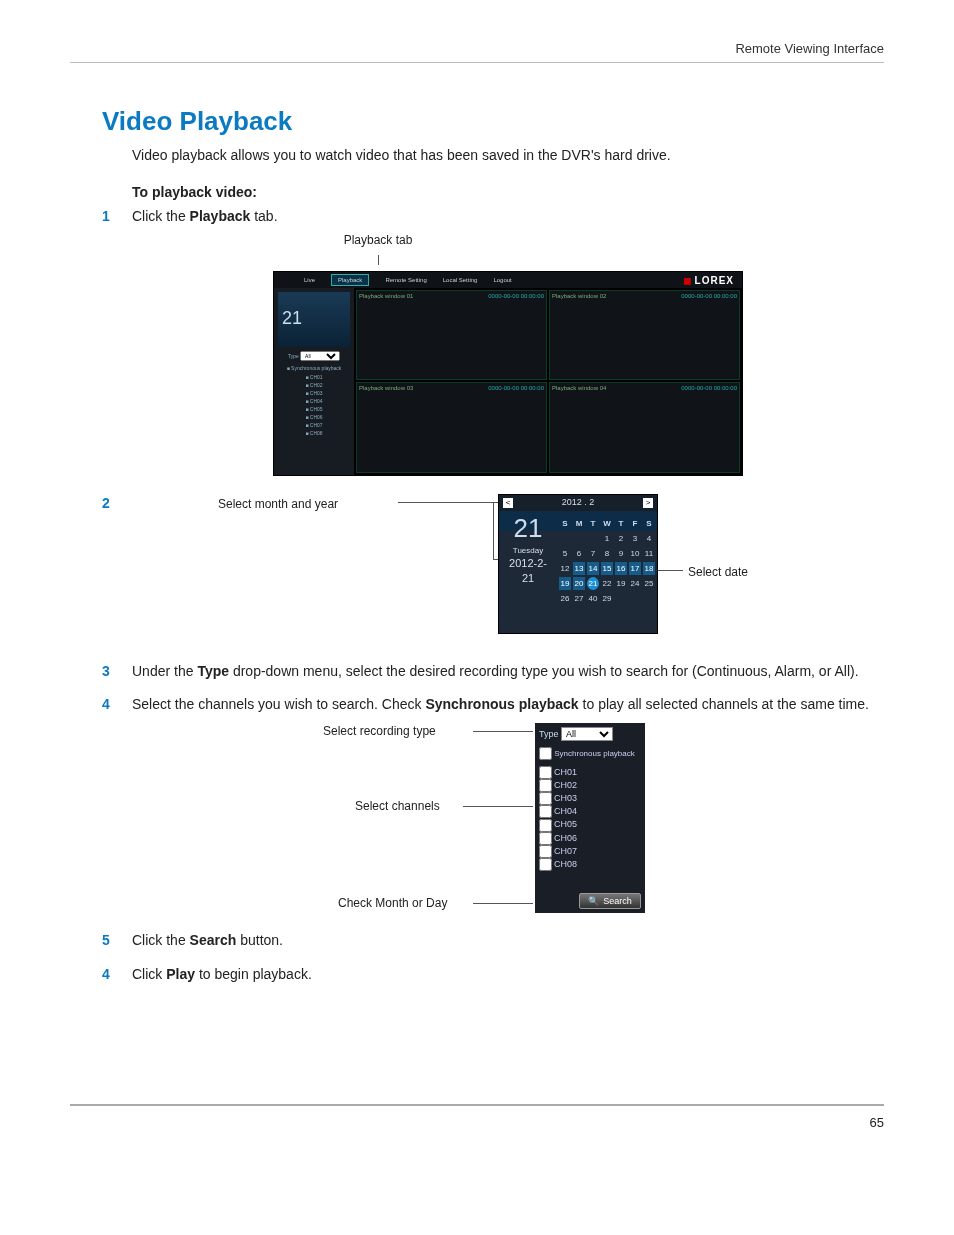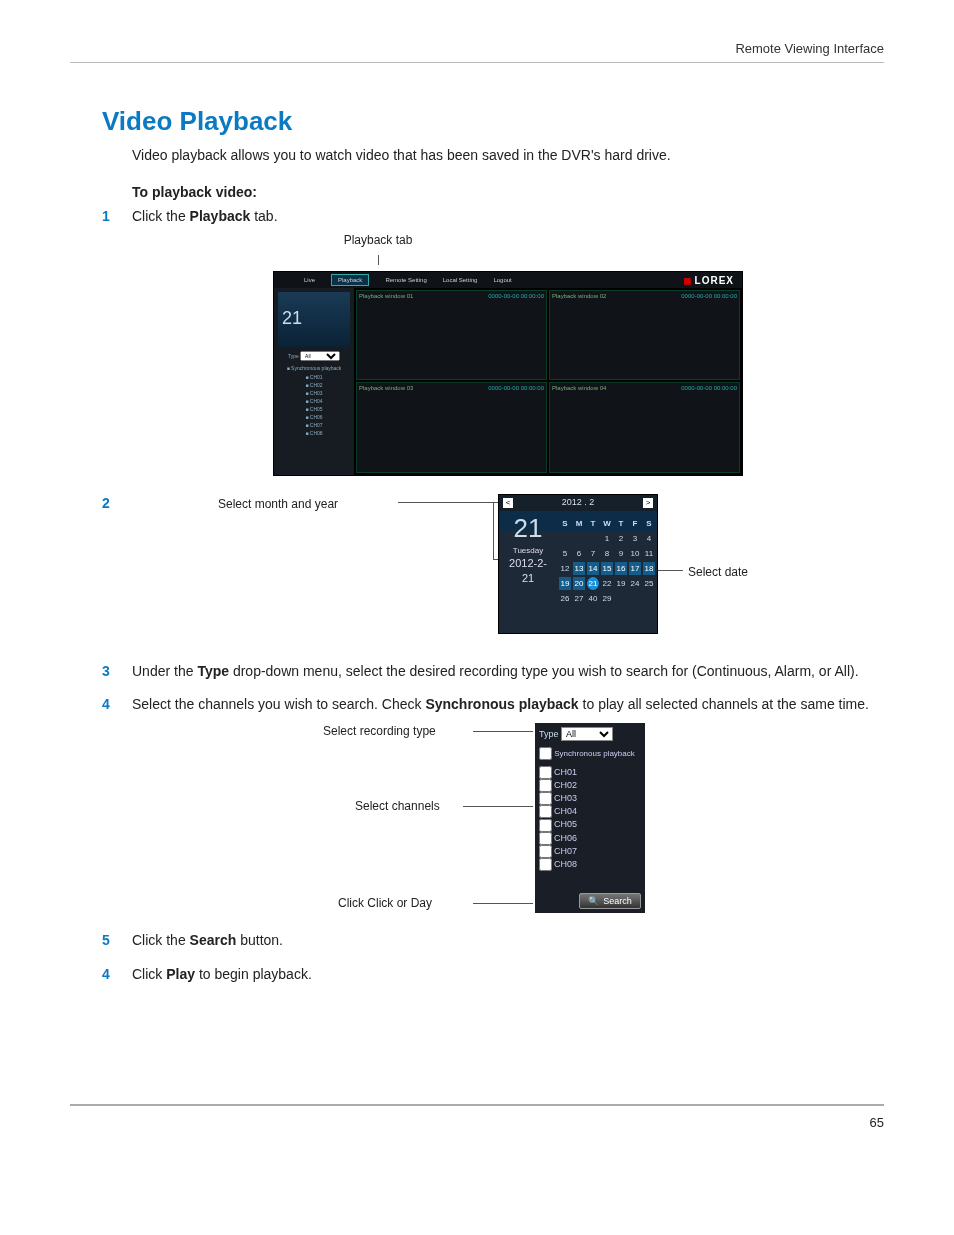--- a/index.html
+++ b/index.html
@@ -351,21 +351,21 @@
 
   <li>
     <span class="num">4</span>
     <span>Select the channels you wish to search. Check </span><b>Synchronous playback</b><span> to play all selected channels at the same time.</span>
 
     <div class="type-fig">
       <div class="tf-label" style="left:60px;top:0;">Select recording type</div>
       <div class="tf-line" style="left:210px;top:8px;width:60px;"></div>
       <div class="tf-label" style="left:92px;top:75px;">Select channels</div>
       <div class="tf-line" style="left:200px;top:83px;width:70px;"></div>
-      <div class="tf-label" style="left:75px;top:172px;">Click Click or Day</div>
+      <div class="tf-label" style="left:75px;top:172px;">Check Month or Day</div>
       <div class="tf-line" style="left:210px;top:180px;width:60px;"></div>
 
       <div class="type-shot">
         <div class="type-row">
           <span>Type</span>
           <select><option>All</option></select>
         </div>
         <div class="sync-row">
           <input type="checkbox" style="">
           <span>Synchronous playback</span>

